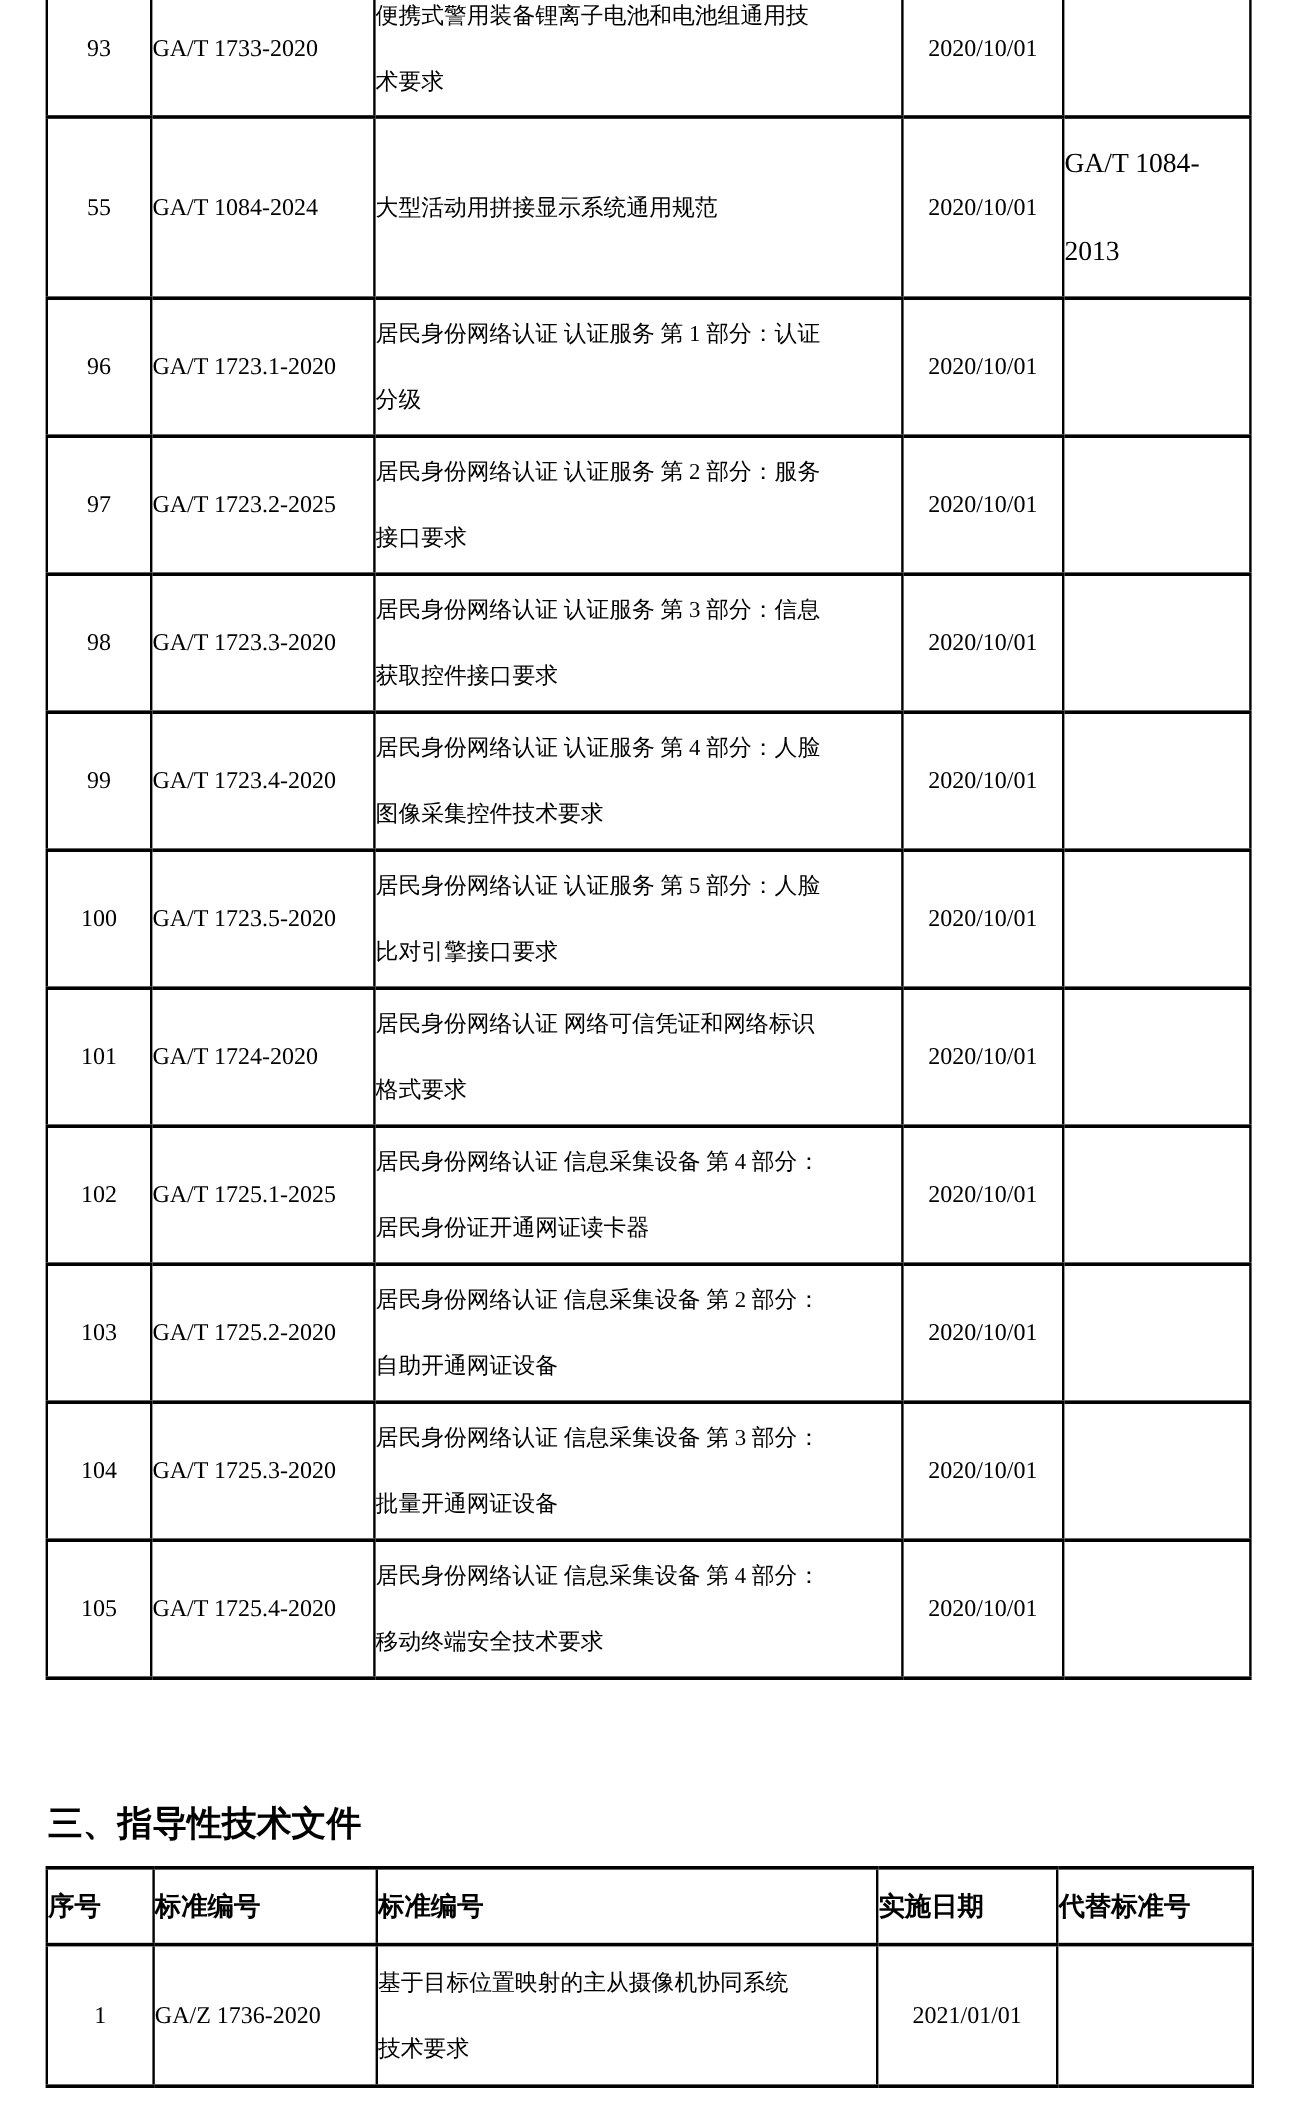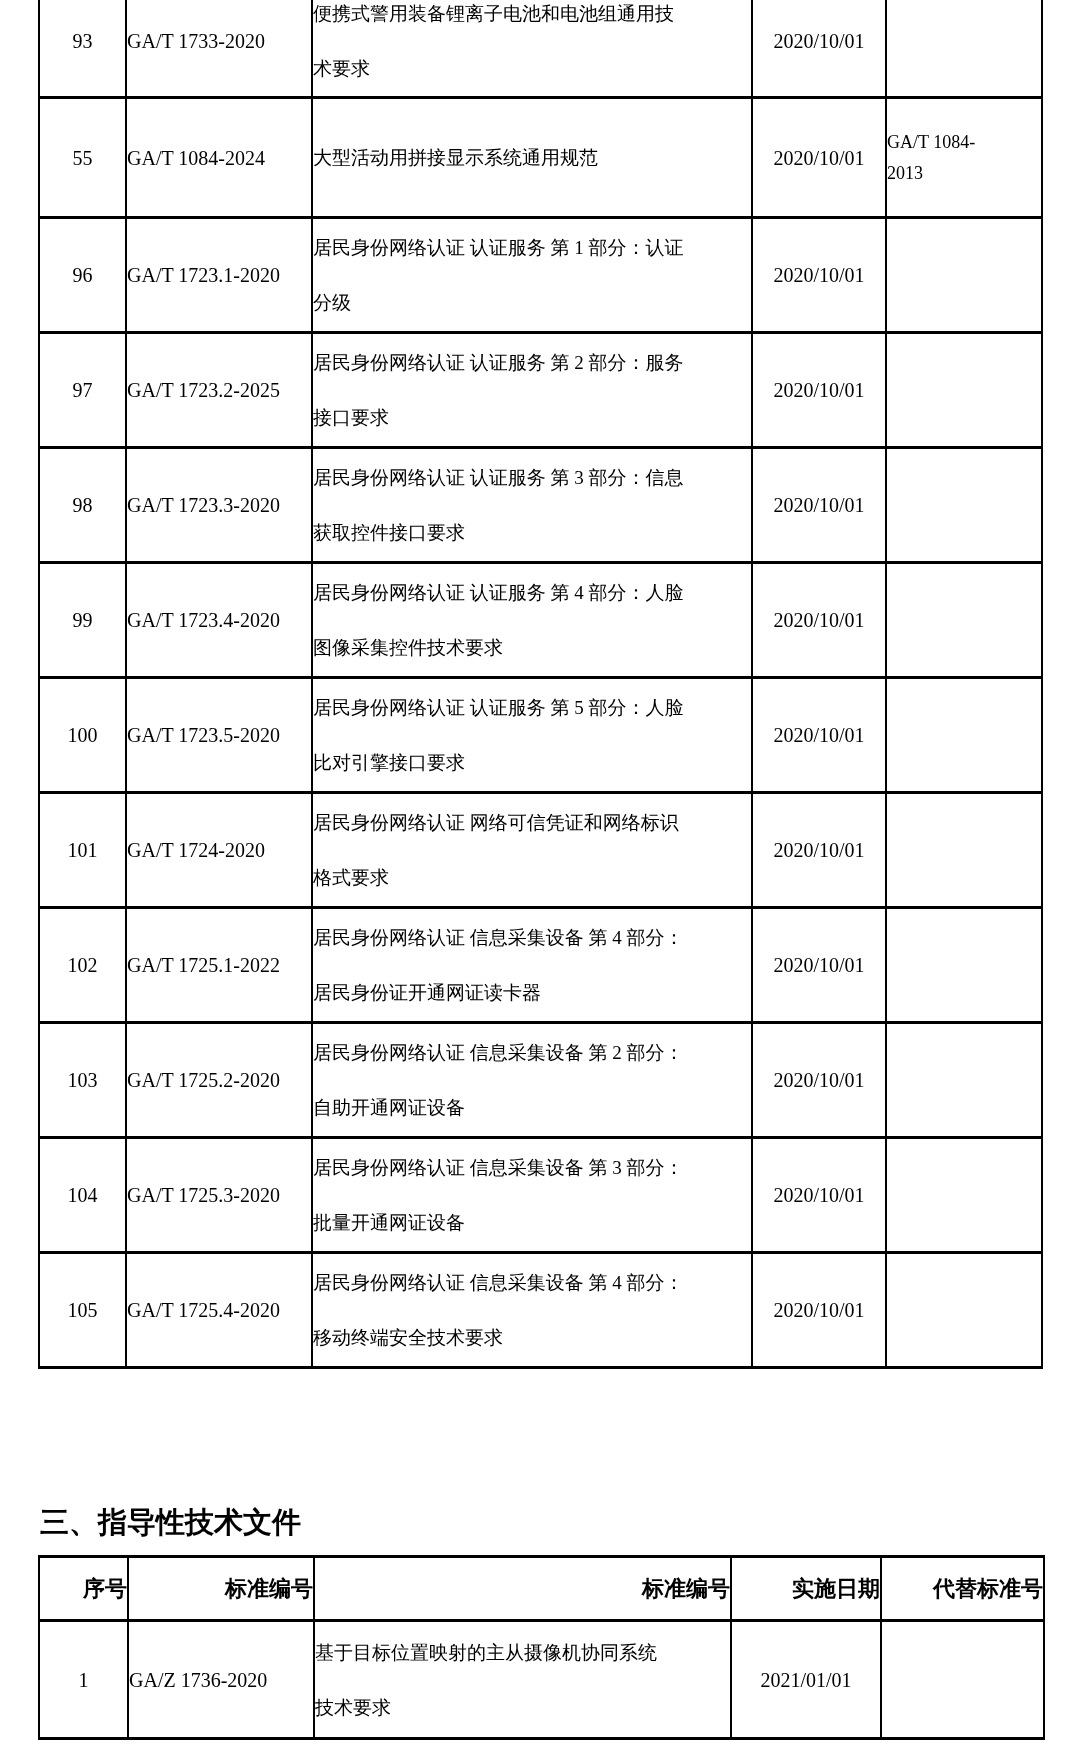--- a/index.html
+++ b/index.html
@@ -14,29 +14,29 @@
     border-left:2px solid #000;border-right:2px solid #000;
     border-top:3px solid #000;border-bottom:3px solid #000;
     vertical-align:middle;overflow:hidden;padding:0;
   }
   .top-table{position:absolute;left:38px;top:-17px;}
   .bottom-table{position:absolute;left:38px;top:1555px;}
   td.col-no{text-align:center;font-size:20px;line-height:26px;}
   td.col-code{padding-left:13px;font-size:20px;line-height:26px;white-space:pre;}
   td.col-name{padding-left:11px;font-size:19px;line-height:55px;white-space:pre;}
   td.col-date{text-align:center;font-size:20px;line-height:26px;}
-  td.col-replaces{padding-left:8px;font-size:18px;line-height:31px;white-space:pre;}
+  td.col-replaces{padding-left:8px;font-size:23px;line-height:74px;white-space:pre;}
   table.std th{
     font-family:"Liberation Sans","DejaVu Sans",sans-serif;
-    font-weight:bold;font-size:22px;text-align:right;
+    font-weight:bold;font-size:22px;text-align:left;
   }
   .bottom-table thead tr{height:64px;}
   .section-heading{
     position:absolute;left:40px;top:1502px;margin:0;
-    font-family:Liberation Serif, serif;
+    font-family:Liberation Mono, monospace;
     font-weight:bold;font-size:29px;line-height:40px;color:#000;
   }
 </style>
 </head>
 <body>
 
 <div class="page">
 
   <table class="std top-table">
     <colgroup>
@@ -106,21 +106,21 @@
         <tr style="height: 115px;">
           <td class="col-no">101</td>
           <td class="col-code">GA/T 1724-2020</td>
           <td class="col-name">居民身份网络认证 网络可信凭证和网络标识
 格式要求</td>
           <td class="col-date">2020/10/01</td>
           <td class="col-replaces"></td>
         </tr>
         <tr style="height: 115px;">
           <td class="col-no">102</td>
-          <td class="col-code">GA/T 1725.1-2022</td>
+          <td class="col-code">GA/T 1725.1-2025</td>
           <td class="col-name">居民身份网络认证 信息采集设备 第 4 部分：
 居民身份证开通网证读卡器</td>
           <td class="col-date">2020/10/01</td>
           <td class="col-replaces"></td>
         </tr>
         <tr style="height: 115px;">
           <td class="col-no">103</td>
           <td class="col-code">GA/T 1725.2-2020</td>
           <td class="col-name">居民身份网络认证 信息采集设备 第 2 部分：
 自助开通网证设备</td>

